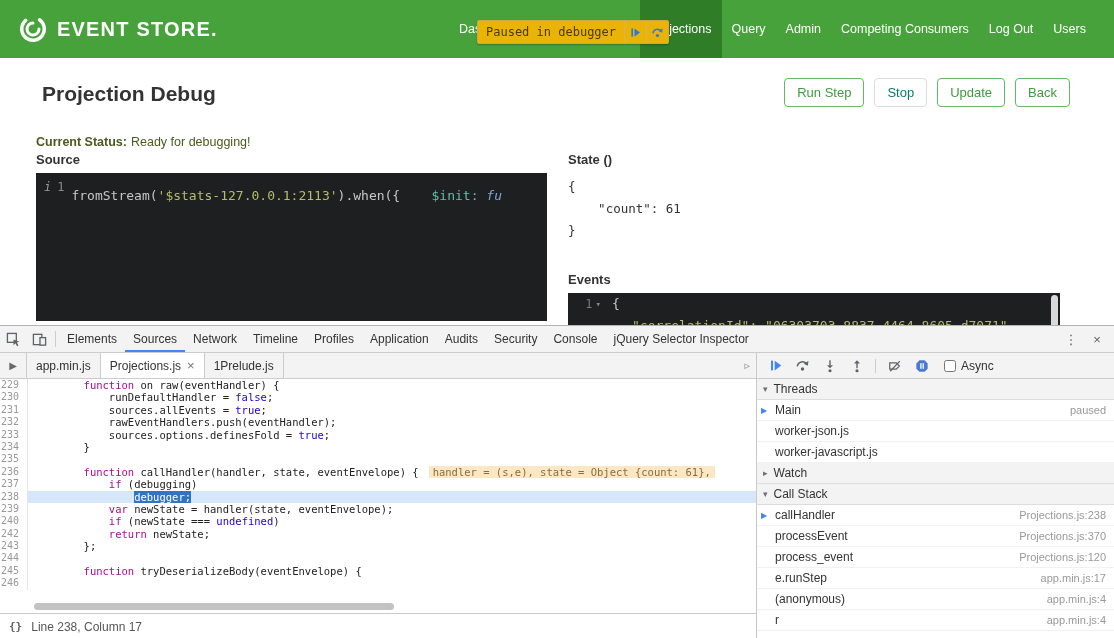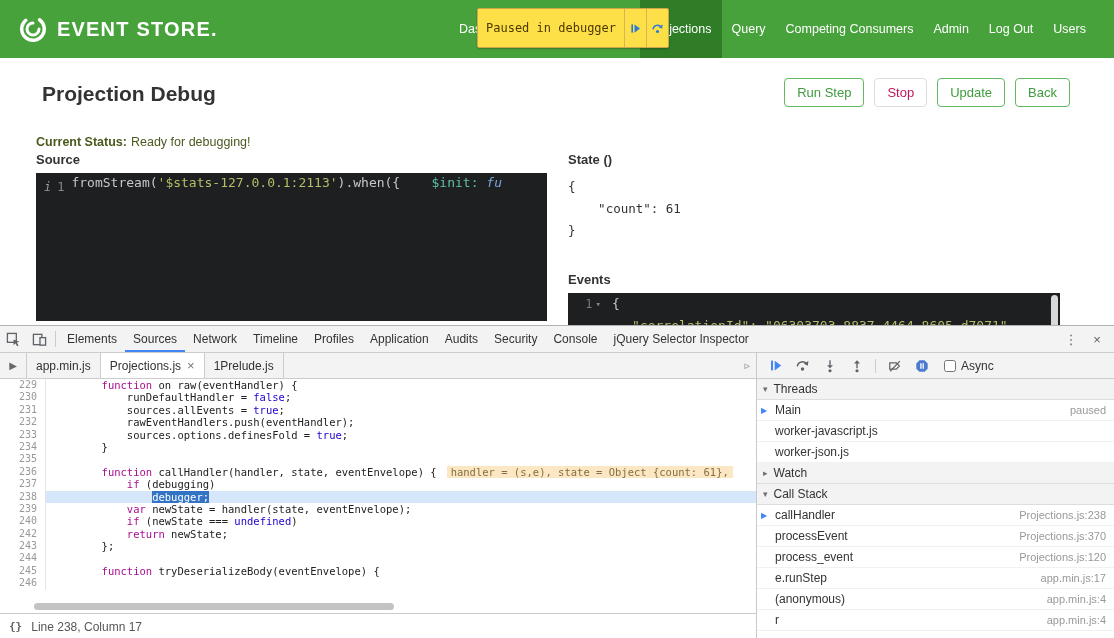--- a/index.html
+++ b/index.html
@@ -8,41 +8,41 @@
 
   
   .app-header { position:absolute; top:0; left:0; right:0; height:58px; background:#48a23c; display:flex; align-items:center; padding:0 18px; z-index:5; }
   .logo { display:flex; align-items:center; gap:9px; color:#fff; cursor:pointer; }
   .logo-text { font-size:20px; font-weight:bold; letter-spacing:1.2px; }
   .main-nav { margin-left:auto; display:flex; align-items:stretch; height:100%; }
   .nav-item { display:flex; align-items:center; padding:0 10px; color:#fff; font-size:12.5px; cursor:pointer; white-space:nowrap; }
   .nav-item.active { background:#2f7d27; }
 
   
-  .paused-banner { position:absolute; left:477px; top:8px; height:40px; display:flex; align-items:stretch; background:#fde047; border:1px solid #d0a64d; border-radius:2px; box-shadow:0 1px 2px rgba(0,0,0,.25); z-index:20; }
+  .paused-banner { position:absolute; left:477px; top:20px; height:24px; display:flex; align-items:stretch; background:#eab308; border:1px solid #d0a64d; border-radius:2px; box-shadow:0 1px 2px rgba(0,0,0,.25); z-index:20; }
   .pb-text { font-family:"DejaVu Sans Mono", monospace; font-size:12px; color:#4d3a00; padding:0 8px; display:flex; align-items:center; }
   .pb-btn { display:flex; align-items:center; justify-content:center; width:22px; border:none; border-left:1px solid #d9b35a; background:transparent; cursor:pointer; }
 
   
   .page { position:absolute; top:58px; left:0; width:100%; height:267px; background:#fff; overflow:hidden; }
   .page-title { position:absolute; left:42px; top:24px; font-size:21px; font-weight:bold; color:#333; }
   .page-actions { position:absolute; right:44px; top:20px; display:flex; gap:10px; }
   .pg-btn { font-family:inherit; font-size:13px; color:#3f9b3f; background:#fff; border:1px solid #63b963; border-radius:4px; padding:6px 12px; cursor:pointer; }
-  .pg-btn.disabled { color:#be185d; border-color:#ddd; cursor:default; }
+  .pg-btn.disabled { color:#0f766e; border-color:#ddd; cursor:default; }
   .status-line { position:absolute; left:36px; top:77px; font-size:12.5px; color:#4a5a1e; }
   .status-label { font-weight:bold; margin-right:4px; }
   .panel-label { font-size:13px; font-weight:bold; color:#333; }
 
   .col-left  { position:absolute; left:36px;  top:94px; width:511px; }
   .col-right { position:absolute; left:568px; top:94px; width:492px; }
 
   .source-editor { margin-top:6px; height:148px; background:#1d1f21; font-family:"DejaVu Sans Mono", monospace; font-size:13px; display:flex; overflow:hidden; white-space:pre; }
   .src-gutter { display:flex; gap:6px; padding:7px 7px 0 8px; color:#888; font-size:12px; }
   .src-gutter .anno { font-style:italic; color:#9a9a9a; }
-  .srcline { padding-top:2px; overflow:hidden; }
+  .srcline { padding-top:15px; overflow:hidden; }
   .sc-p { color:#c5c8c6; } .sc-s { color:#b5bd68; } .sc-t { color:#5fc0a9; } .sc-k { color:#7aa6da; font-style:italic; }
 
   .state-json { margin-top:9px; font-family:"DejaVu Sans Mono", monospace; font-size:12.5px; color:#333; line-height:22px; white-space:pre; }
 
   .events-label { margin-top:30px; }
   .events-editor { margin-top:6px; height:60px; background:#1d1f21; position:relative; overflow:hidden; }
   .evrow { display:flex; font-family:"DejaVu Sans Mono", monospace; font-size:13px; line-height:22px; }
   .evgutter { width:36px; flex:none; color:#777; font-size:12px; display:flex; justify-content:flex-end; align-items:center; gap:3px; padding-right:3px; }
   .fold { font-size:9px; color:#888; }
   .evcode { color:#c5c8c6; padding-left:8px; white-space:pre; }
@@ -64,21 +64,21 @@
   .file-tabbar { height:26px; background:#f3f3f3; border-bottom:1px solid #ccc; display:flex; align-items:stretch; }
   .nav-toggle { width:27px; border-right:1px solid #ccc; display:flex; align-items:center; justify-content:center; color:#6a6a6a; cursor:pointer; font-size:10px; }
   .ftabs { display:flex; }
   .ftab { display:flex; align-items:center; padding:0 9px; border-right:1px solid #ccc; background:#f3f3f3; cursor:pointer; gap:6px; white-space:nowrap; }
   .ftab.active { background:#fff; }
   .ftab-close { color:#777; font-size:13px; }
   .ft-right { margin-left:auto; display:flex; align-items:center; padding-right:6px; color:#8a8a8a; font-size:11px; }
 
   .code-area { flex:1; position:relative; overflow:hidden; background:#fff; }
   .crow { display:flex; height:12.4px; line-height:12.4px; font-family:"DejaVu Sans Mono", monospace; font-size:10.5px; white-space:pre; cursor:text; }
-  .ln { width:46px; flex:none; text-align:right; padding-right:8px; color:#999; border-right:1px solid #e5e5e5; background:#fff; font-size:10px; cursor:pointer; }
+  .ln { width:28px; flex:none; text-align:right; padding-right:8px; color:#999; border-right:1px solid #e5e5e5; background:#fff; font-size:10px; cursor:pointer; }
   .ct { flex:1; padding-left:5px; color:#222; overflow:hidden; }
   .crow.cur .ct { background:#d6e7fb; }
   .tk-p { color:#222; } .tk-k { color:#aa0d91; } .tk-a { color:#1c00cf; }
   .tk-dbg { background:#3273c5; color:#fff; }
   .inline-hint { margin-left:10px; background:#fbe7c4; color:#8a6d3b; padding:0 4px;margin-top:42px; }
   .h-thumb { position:absolute; left:34px; bottom:3px; width:360px; height:7px; border-radius:4px; background:#c3c3c3; cursor:pointer; }
 
   .dt-status { height:26px; border-top:1px solid #ccc; display:flex; align-items:center; gap:9px; padding:0 9px; color:#565656; background:#fff; }
   .pp { font-family:"DejaVu Sans Mono", monospace; font-weight:bold; font-size:11px; color:#5f6368; cursor:pointer; }
 
@@ -109,22 +109,22 @@
         <circle cx="15" cy="15" r="11.3" fill="none" stroke="#ffffff" stroke-width="3.4" stroke-dasharray="56 16" stroke-linecap="round" transform="rotate(-55 15 15)"></circle>
         <path d="M15 9 a6 6 0 1 0 6 6" fill="none" stroke="#ffffff" stroke-width="3" stroke-linecap="round"></path>
       </svg>
       <span class="logo-text">EVENT STORE.</span>
     </div>
     <nav class="main-nav">
         <div class="nav-item">Dashboard</div>
         <div class="nav-item">Stream Browser</div>
         <div class="nav-item active">Projections</div>
         <div class="nav-item">Query</div>
+        <div class="nav-item">Admin</div>
         <div class="nav-item">Competing Consumers</div>
-        <div class="nav-item">Admin</div>
         <div class="nav-item">Log Out</div>
         <div class="nav-item">Users</div>
       </nav>
   </header>
 
   <div class="paused-banner">
     <span class="pb-text">Paused in debugger</span>
     <button class="pb-btn">
       <svg width="11" height="11" viewBox="0 0 16 16">
           <rect x="2" y="2" width="2.4" height="12" fill="#2c7ad6"></rect>
@@ -317,24 +317,24 @@
           <span class="tri">▾</span>
           <span>Threads</span>
         </div>
         <div class="sb-list">
             <div class="sb-row">
               <span class="cur-arrow">▶</span>
               <span class="sb-name">Main</span>
               <span class="sb-note">paused</span>
             </div>
             <div class="sb-row">
+              <span class="sb-name">worker-json.js</span>
+            </div>
+            <div class="sb-row">
               <span class="sb-name">worker-javascript.js</span>
-            </div>
-            <div class="sb-row">
-              <span class="sb-name">worker-json.js</span>
             </div>
           </div>
 
         <div class="sb-header">
           <span class="tri">▸</span>
           <span>Watch</span>
         </div>
 
         <div class="sb-header">
           <span class="tri">▾</span>

